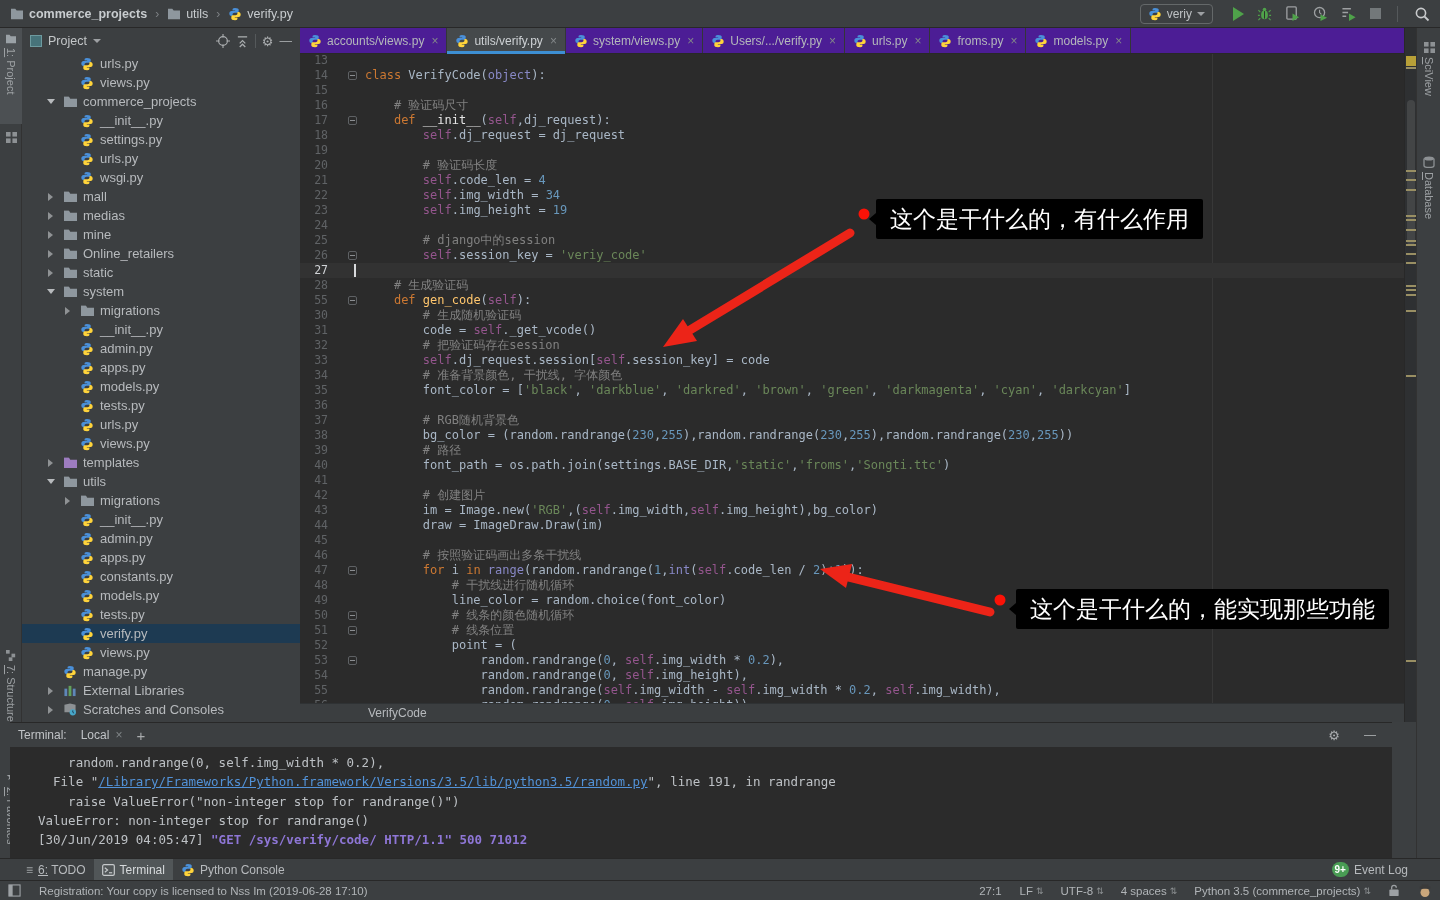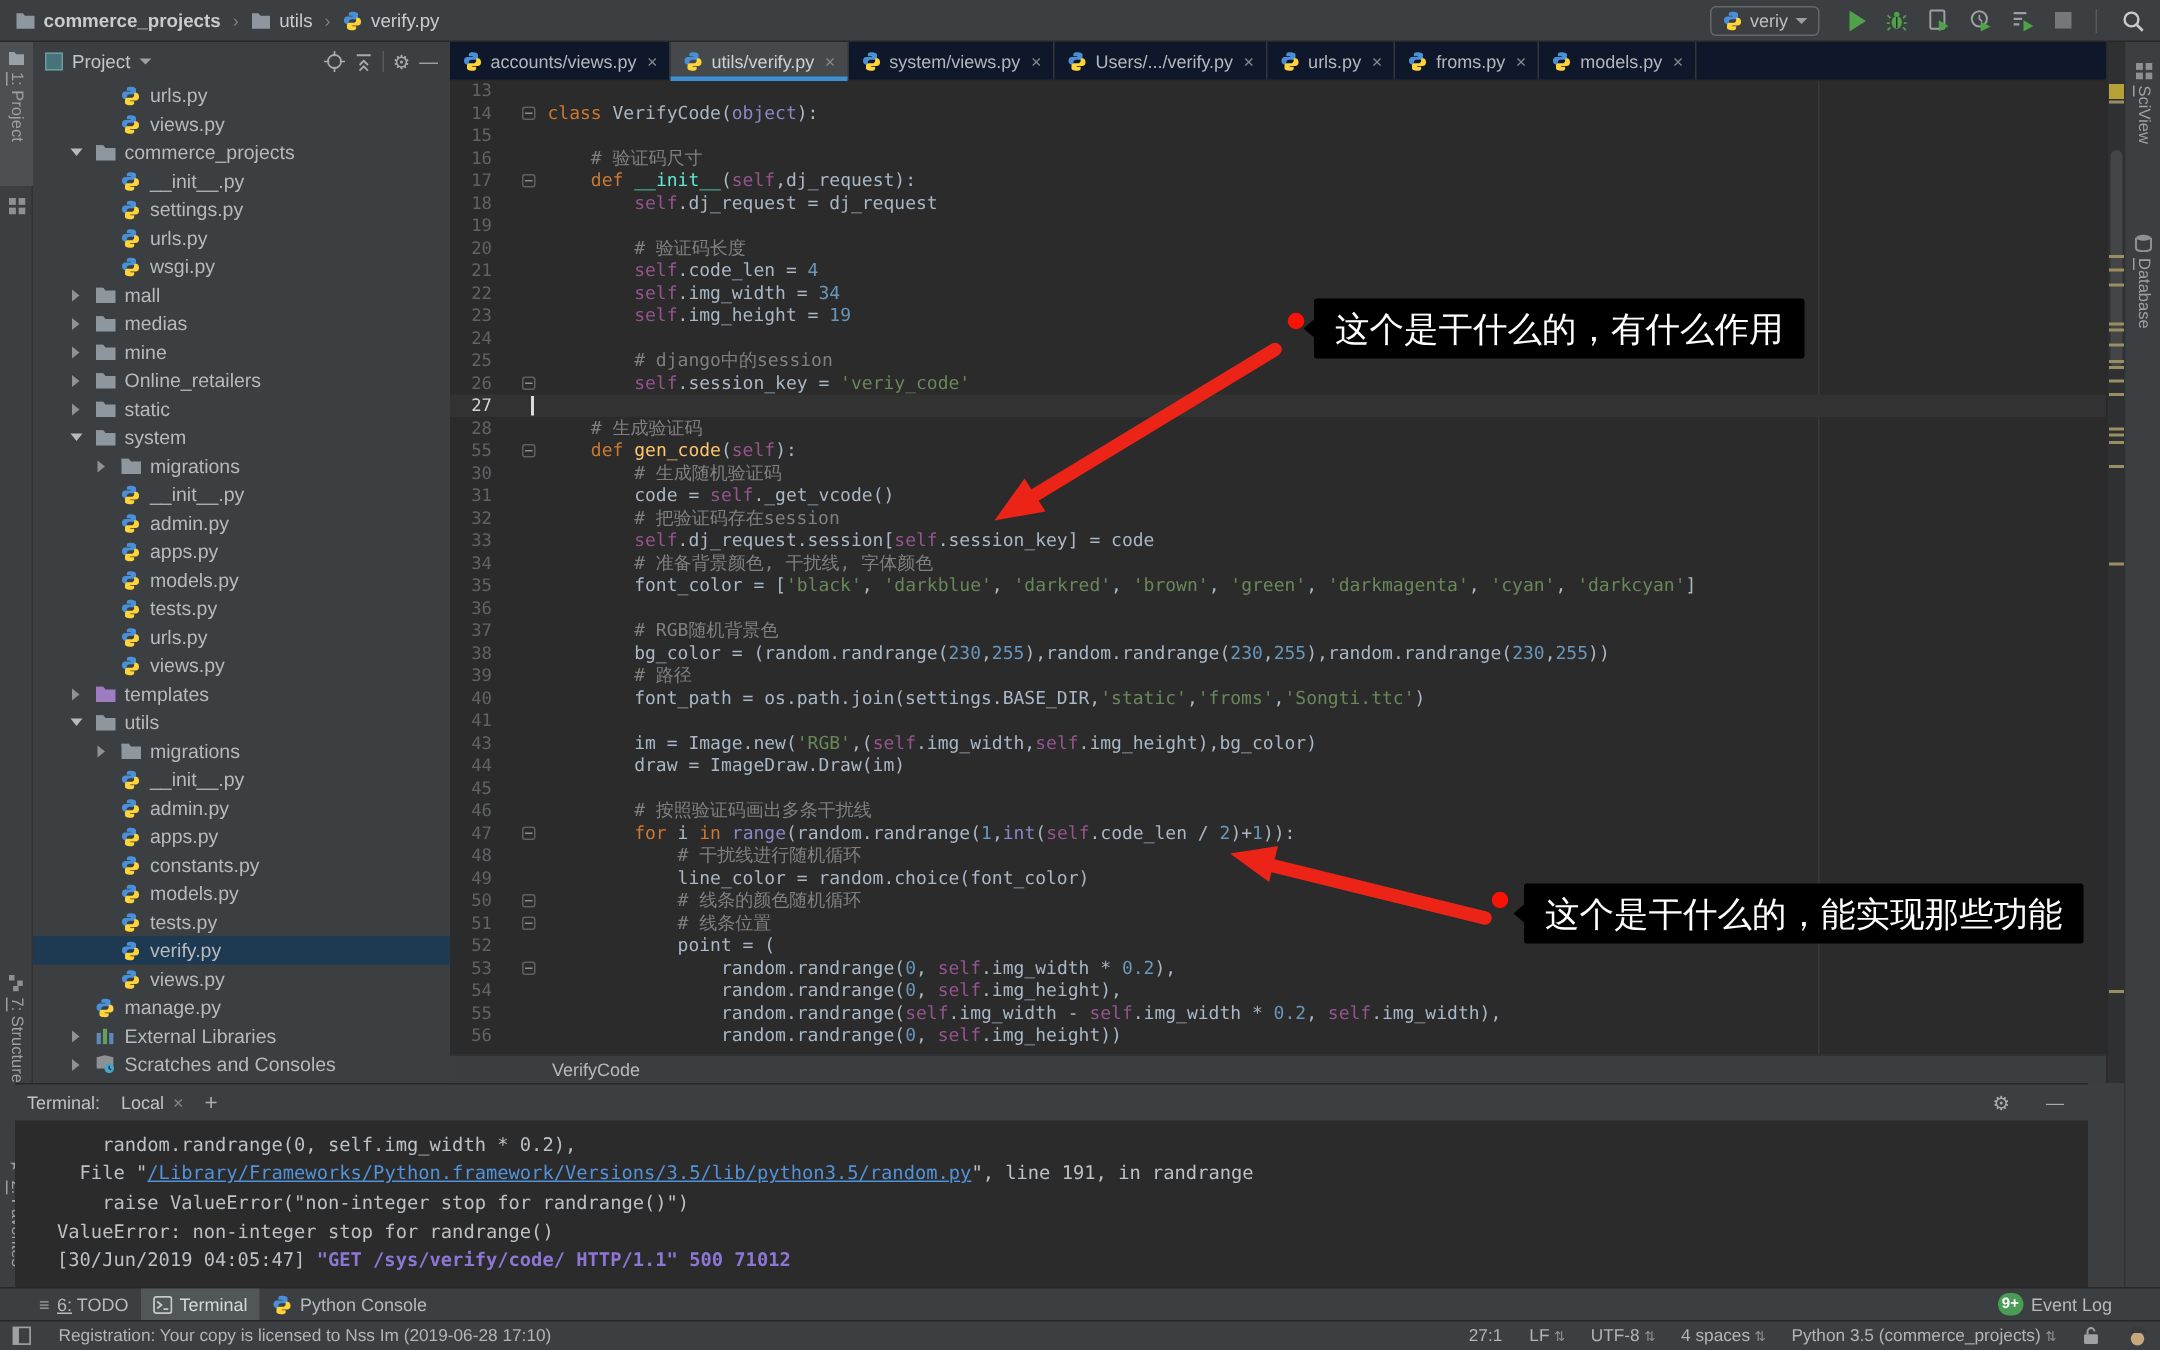--- a/index.html
+++ b/index.html
@@ -37,37 +37,37 @@
   #tree{font-size:13px;color:#b7babd}
   .tree-row{height:19px;display:flex;align-items:center;gap:5px;white-space:nowrap}
   .tree-row.selected{background:#1d3a52}
   .tw-spacer{width:12px;flex:0 0 12px}
   .tw-closed{width:0;height:0;border-top:4px solid transparent;border-bottom:4px solid transparent;border-left:5px solid #8f9294;flex:0 0 5px;margin:0 4px 0 3px}
   .tw-open{width:0;height:0;border-left:4px solid transparent;border-right:4px solid transparent;border-top:5px solid #b7babd;flex:0 0 8px;margin:0 2px}
   .tree-icon{flex:0 0 16px;display:flex;justify-content:center}
 
   
   #editor-zone{left:300px;top:28px;width:1104px;height:694px;background:#2b2b2b}
-  #tab-bar{height:26px;background:#0f172a;display:flex;border-bottom:1px solid #282828}
+  #tab-bar{height:26px;background:#4c1d95;display:flex;border-bottom:1px solid #282828}
   .tab{display:flex;align-items:center;gap:5px;padding:0 8px;font-size:12px;color:#b4b8bb;border-right:1px solid #333637;position:relative}
   .tab .x{color:#83888a;font-size:12px;margin-left:2px}
   .tab.active{background:#45494b;color:#cdd1d4}
   .tab.active::after{content:"";position:absolute;left:0;right:0;bottom:-1px;height:3px;background:#3d8fd3}
   #code-area{position:absolute;left:0;top:26px;width:1104px;height:649px;overflow:hidden}
   #margin-guide{position:absolute;left:912px;top:0;width:1px;height:649px;background:#383838}
   .code-line{position:relative;height:15px;display:flex;font-family:"DejaVu Sans Mono",monospace;font-size:12px;line-height:15px;white-space:pre}
   .code-line.current{background:#323232}
   .gutter-num{flex:0 0 40px;text-align:right;padding-right:12px;color:#606366;font-size:11.5px}
   .code-line.current .gutter-num{color:#d0d3d6}
   .fold-col{flex:0 0 25px;position:relative}
   .fold-box{position:absolute;left:8px;top:3px;width:9px;height:9px;border:1px solid #5e6164;border-radius:2px;background:#2b2b2b}
   .fold-box::after{content:"";position:absolute;left:1px;right:1px;top:3px;height:1px;background:#8a8d90}
   .codetext{white-space:pre}
   .caret{position:absolute;left:54px;top:1px;width:1.5px;height:13px;background:#d8dadc}
-  .tk-p{color:#a9b7c6}.tk-k{color:#cc7832}.tk-d{color:#5eead4}.tk-f{color:#ffc66d}
+  .tk-p{color:#a9b7c6}.tk-k{color:#cc7832}.tk-d{color:#e5e5e5}.tk-f{color:#ffc66d}
   .tk-s{color:#94558d}.tk-g{color:#6a8759}.tk-n{color:#6897bb}.tk-c{color:#808080}.tk-b{color:#8888c6}
   .tk-e{color:#6a8759;text-decoration-style:wavy;text-decoration-color:#559055;text-underline-offset:2px}
   #breadcrumb-bar{position:absolute;left:0;top:675px;width:1104px;height:19px;background:#3b3e40;border-top:1px solid #2f3234;font-size:12px;color:#b7babd;display:flex;align-items:center;padding-left:68px}
 
   
   #error-stripe{left:1404px;top:28px;width:12px;height:694px;background:#2e3032;border-left:1px solid #282828}
   .stripe-mark{position:absolute;left:1px;width:10px;height:2px;background:#998f63}
   #stripe-top-sq{position:absolute;left:1px;top:28px;width:10px;height:10px;background:#b8a038}
   #stripe-thumb{position:absolute;left:2px;top:72px;width:8px;height:145px;background:rgba(255,255,255,.10);border-radius:4px}
   #right-strip{left:1416px;top:28px;width:24px;height:852px;background:#3c3f41;border-left:1px solid #323232}
@@ -675,20 +675,21 @@
         <div class="code-line"><span class="gutter-num">32</span><span class="fold-col"></span><span class="codetext"><span class="tk-c">        # 把验证码存在session</span></span></div>
         <div class="code-line"><span class="gutter-num">33</span><span class="fold-col"></span><span class="codetext"><span class="tk-p">        </span><span class="tk-s">self</span><span class="tk-p">.dj_request.session[</span><span class="tk-s">self</span><span class="tk-p">.session_key] = code</span></span></div>
         <div class="code-line"><span class="gutter-num">34</span><span class="fold-col"></span><span class="codetext"><span class="tk-c">        # 准备背景颜色, 干扰线, 字体颜色</span></span></div>
         <div class="code-line"><span class="gutter-num">35</span><span class="fold-col"></span><span class="codetext"><span class="tk-p">        font_color = [</span><span class="tk-g">'black'</span><span class="tk-p">, </span><span class="tk-g">'darkblue'</span><span class="tk-p">, </span><span class="tk-g">'darkred'</span><span class="tk-p">, </span><span class="tk-g">'brown'</span><span class="tk-p">, </span><span class="tk-g">'green'</span><span class="tk-p">, </span><span class="tk-g">'darkmagenta'</span><span class="tk-p">, </span><span class="tk-g">'cyan'</span><span class="tk-p">, </span><span class="tk-g">'darkcyan'</span><span class="tk-p">]</span></span></div>
         <div class="code-line"><span class="gutter-num">36</span><span class="fold-col"></span><span class="codetext"></span></div>
         <div class="code-line"><span class="gutter-num">37</span><span class="fold-col"></span><span class="codetext"><span class="tk-c">        # RGB随机背景色</span></span></div>
         <div class="code-line"><span class="gutter-num">38</span><span class="fold-col"></span><span class="codetext"><span class="tk-p">        bg_color = (random.randrange(</span><span class="tk-n">230</span><span class="tk-p">,</span><span class="tk-n">255</span><span class="tk-p">),random.randrange(</span><span class="tk-n">230</span><span class="tk-p">,</span><span class="tk-n">255</span><span class="tk-p">),random.randrange(</span><span class="tk-n">230</span><span class="tk-p">,</span><span class="tk-n">255</span><span class="tk-p">))</span></span></div>
         <div class="code-line"><span class="gutter-num">39</span><span class="fold-col"></span><span class="codetext"><span class="tk-c">        # 路径</span></span></div>
         <div class="code-line"><span class="gutter-num">40</span><span class="fold-col"></span><span class="codetext"><span class="tk-p">        font_path = os.path.join(settings.BASE_DIR,</span><span class="tk-g">'static'</span><span class="tk-p">,</span><span class="tk-e">'froms'</span><span class="tk-p">,</span><span class="tk-e">'Songti.ttc'</span><span class="tk-p">)</span></span></div>
         <div class="code-line"><span class="gutter-num">41</span><span class="fold-col"></span><span class="codetext"></span></div>
+        <div class="code-line"><span class="gutter-num">42</span><span class="fold-col"></span><span class="codetext"><span class="tk-c">        # 创建图片</span></span></div>
         <div class="code-line"><span class="gutter-num">43</span><span class="fold-col"></span><span class="codetext"><span class="tk-p">        im = Image.new(</span><span class="tk-g">'RGB'</span><span class="tk-p">,(</span><span class="tk-s">self</span><span class="tk-p">.img_width,</span><span class="tk-s">self</span><span class="tk-p">.img_height),bg_color)</span></span></div>
         <div class="code-line"><span class="gutter-num">44</span><span class="fold-col"></span><span class="codetext"><span class="tk-p">        draw = ImageDraw.Draw(im)</span></span></div>
         <div class="code-line"><span class="gutter-num">45</span><span class="fold-col"></span><span class="codetext"></span></div>
         <div class="code-line"><span class="gutter-num">46</span><span class="fold-col"></span><span class="codetext"><span class="tk-c">        # 按照验证码画出多条干扰线</span></span></div>
         <div class="code-line"><span class="gutter-num">47</span><span class="fold-col"><span class="fold-box"></span></span><span class="codetext"><span class="tk-p">        </span><span class="tk-k">for</span><span class="tk-p"> i </span><span class="tk-k">in</span><span class="tk-p"> </span><span class="tk-b">range</span><span class="tk-p">(random.randrange(</span><span class="tk-n">1</span><span class="tk-p">,</span><span class="tk-b">int</span><span class="tk-p">(</span><span class="tk-s">self</span><span class="tk-p">.code_len / </span><span class="tk-n">2</span><span class="tk-p">)+</span><span class="tk-n">1</span><span class="tk-p">)):</span></span></div>
         <div class="code-line"><span class="gutter-num">48</span><span class="fold-col"></span><span class="codetext"><span class="tk-c">            # 干扰线进行随机循环</span></span></div>
         <div class="code-line"><span class="gutter-num">49</span><span class="fold-col"></span><span class="codetext"><span class="tk-p">            line_color = random.choice(font_color)</span></span></div>
         <div class="code-line"><span class="gutter-num">50</span><span class="fold-col"><span class="fold-box"></span></span><span class="codetext"><span class="tk-c">            # 线条的颜色随机循环</span></span></div>
         <div class="code-line"><span class="gutter-num">51</span><span class="fold-col"><span class="fold-box"></span></span><span class="codetext"><span class="tk-c">            # 线条位置</span></span></div>
         <div class="code-line"><span class="gutter-num">52</span><span class="fold-col"></span><span class="codetext"><span class="tk-p">            point = (</span></span></div>

